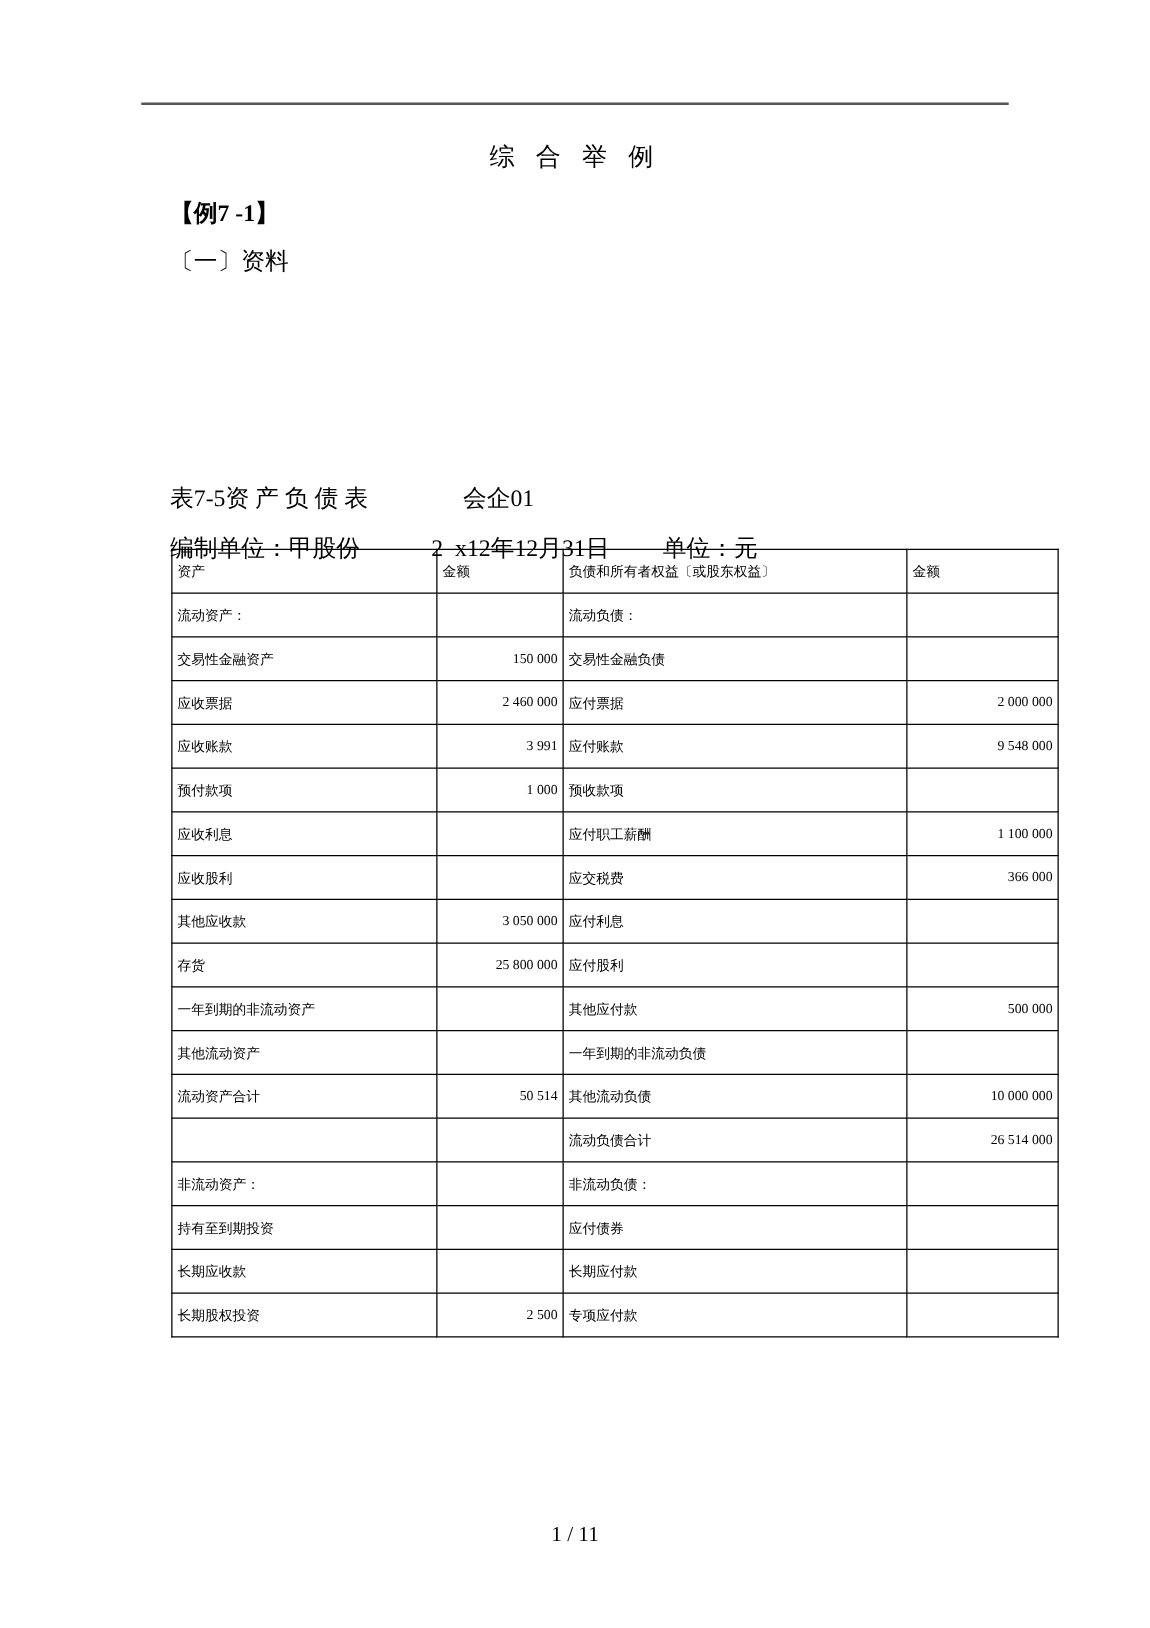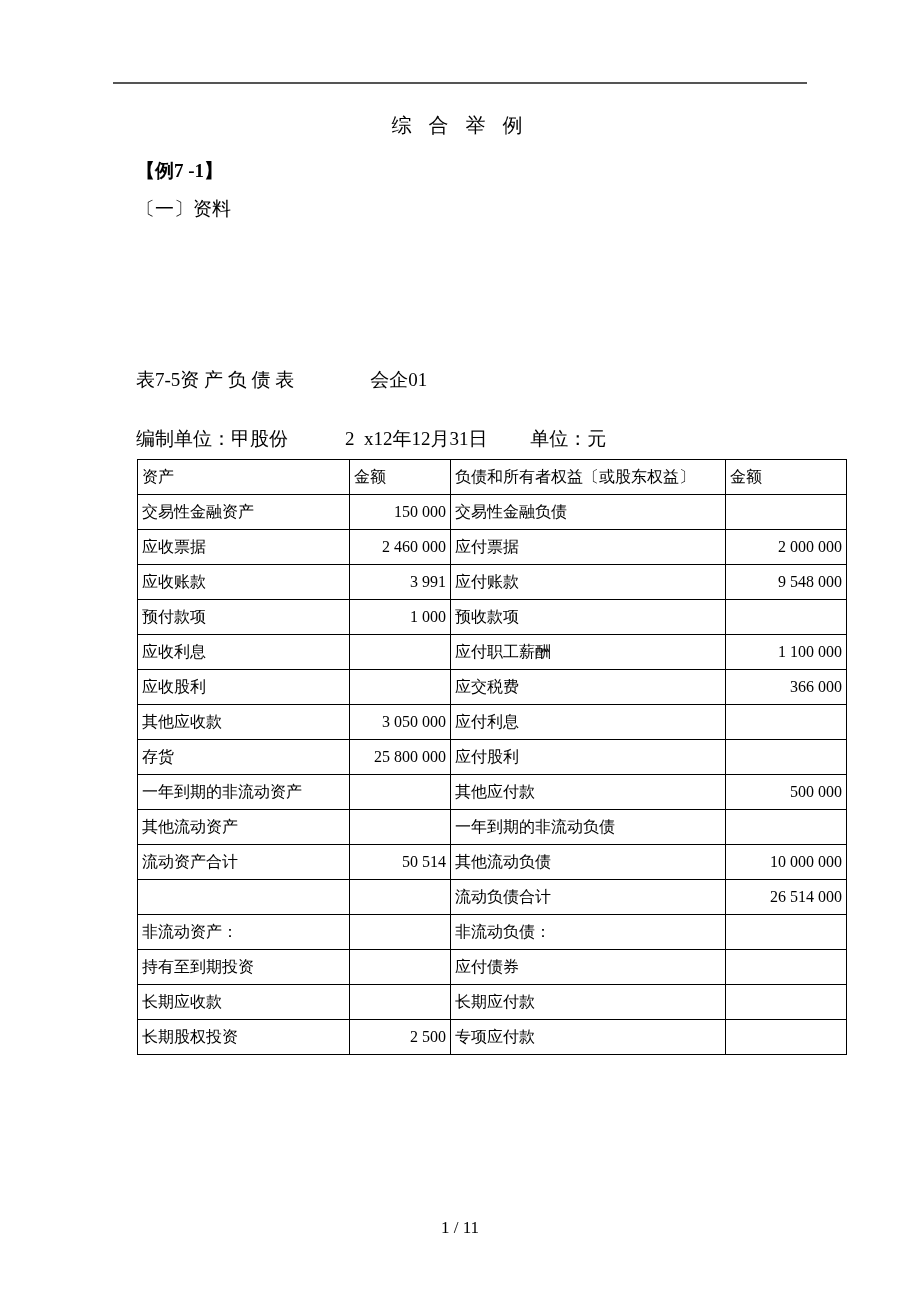--- a/index.html
+++ b/index.html
@@ -57,39 +57,39 @@
     width: 676px;
     font-size: 19px;
     line-height: 36px;
     text-align: justify;
     text-justify: inter-ideograph;
   }
   .para .indent { display: inline-block; width: 38px; }
   .table-caption {
     position: absolute;
     left: 136px;
-    top: 367px;
+    top: 386px;
     font-size: 19px;
     white-space: pre;
   }
   .table-subcaption {
     position: absolute;
     left: 136px;
     top: 426px;
     font-size: 19px;
     white-space: pre;
   }
   table.bs {
     position: absolute;
     left: 137px;
-    top: 459px;
+    top: 439px;
     width: 673px;
     border-collapse: collapse;
     table-layout: fixed;
-    font-size: 16px;
+    font-size: 11px;
   }
   table.bs td {
     border: 1px solid #000000;
     height: 34px;
     padding: 0 4px;
     vertical-align: middle;
     font-family: "Liberation Serif", "DejaVu Serif", serif;
   }
   td.c-label { width: 203px; text-align: left; }
   td.c-amount { width: 92px; text-align: right; padding-right: 6px; white-space: nowrap; }
@@ -125,20 +125,26 @@
 
   <table class="bs">
     <tbody>
       <tr>
         <td class="c-label">资产</td>
         <td class="c-amount" style="text-align:left">金额</td>
         <td class="c-label2">负债和所有者权益〔或股东权益〕</td>
         <td class="c-amount2" style="text-align:left">金额</td>
       </tr>
       <tr>
+          <td class="c-label">流动资产：</td>
+          <td class="c-amount"></td>
+          <td class="c-label2">流动负债：</td>
+          <td class="c-amount2"></td>
+        </tr>
+      <tr>
           <td class="c-label">交易性金融资产</td>
           <td class="c-amount">150 000</td>
           <td class="c-label2">交易性金融负债</td>
           <td class="c-amount2"></td>
         </tr>
       <tr>
           <td class="c-label">应收票据</td>
           <td class="c-amount">2 460 000</td>
           <td class="c-label2">应付票据</td>
           <td class="c-amount2">2 000 000</td>

